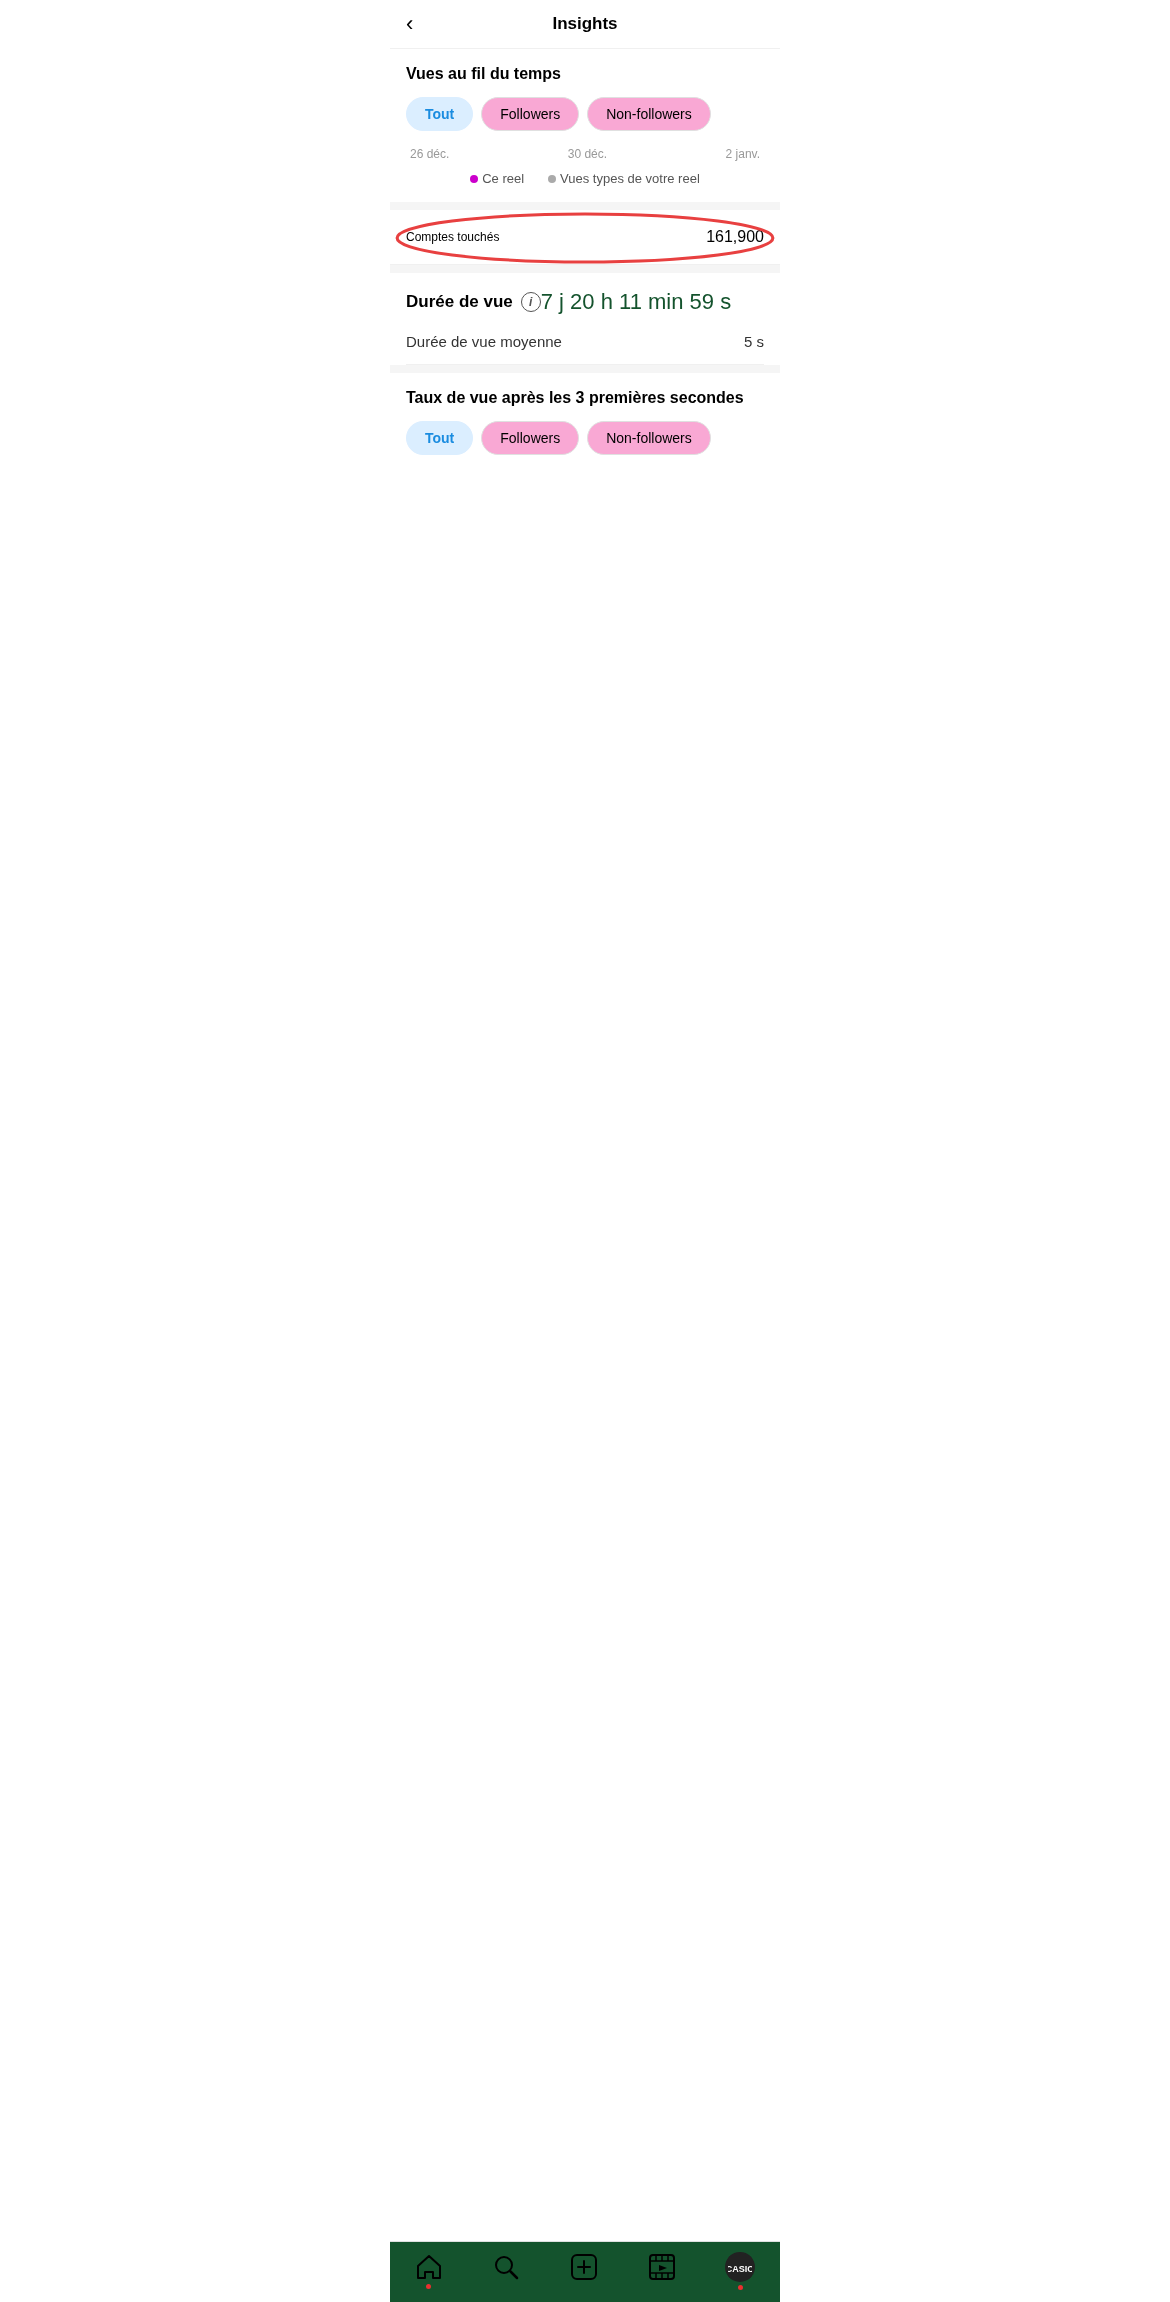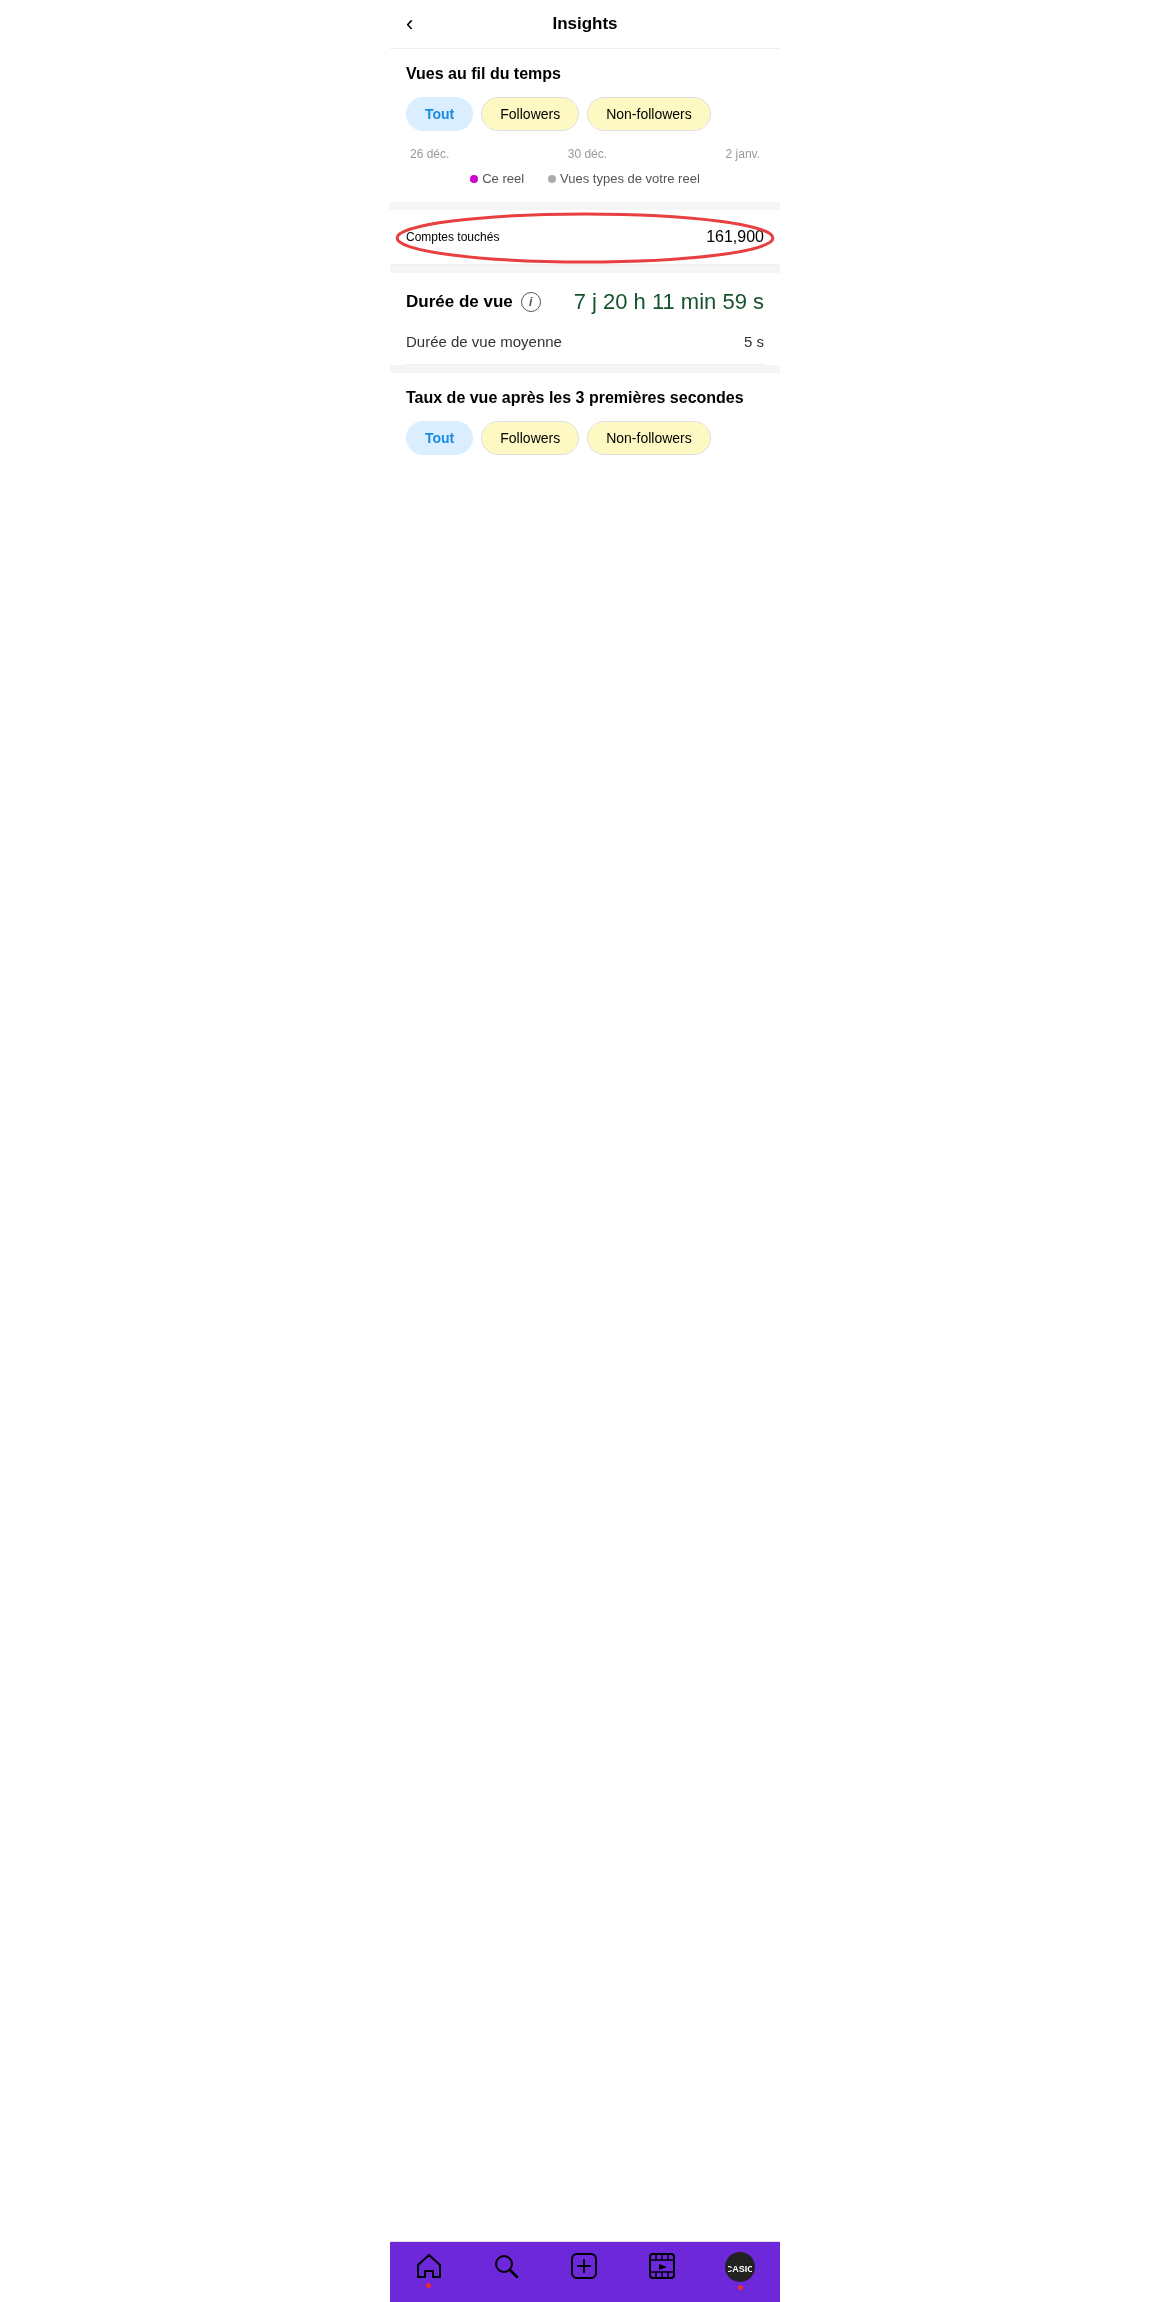--- a/index.html
+++ b/index.html
@@ -47,21 +47,21 @@
       display: flex;
       gap: 8px;
       margin-bottom: 16px;
     }
     .filter-tab {
       padding: 8px 18px;
       border-radius: 22px;
       border: 1.5px solid #e0e0e0;
       font-size: 14px;
       font-weight: 500;
-      background: #fef9c3;
+      background: #f9a8d4;
       cursor: pointer;
       color: #000;
     }
     .filter-tab.active {
       background: #dbeeff;
       border-color: #dbeeff;
       color: #1a8ce0;
       font-weight: 600;
     }
     .chart-container {
@@ -131,21 +131,21 @@
       right: 8px;
       transform: translateY(-50%);
       pointer-events: none;
     }
     .duration-section {
       padding: 16px 16px 0 16px;
     }
     .duration-header {
       display: flex;
       align-items: center;
-      justify-content: space-between;
+      justify-content: flex-start;
       margin-bottom: 4px;
     }
     .duration-title-wrap {
       display: flex;
       align-items: center;
       gap: 8px;
     }
     .duration-title {
       font-size: 17px;
       font-weight: 700;
@@ -187,25 +187,25 @@
     }
     .section2 {
       padding: 16px 16px 0 16px;
     }
     .bottom-nav {
       position: fixed;
       bottom: 0;
       left: 50%;
       transform: translateX(-50%);
       width: 390px;
-      background: #6d28d9;
+      background: #14532d;
       border-top: 1px solid #e0e0e0;
       display: flex;
       justify-content: space-around;
-      align-items: flex-start;
+      align-items: center;
       padding: 10px 0 20px 0;
       z-index: 100;
     }
     .nav-item {
       display: flex;
       flex-direction: column;
       align-items: center;
       cursor: pointer;
       position: relative;
     }

